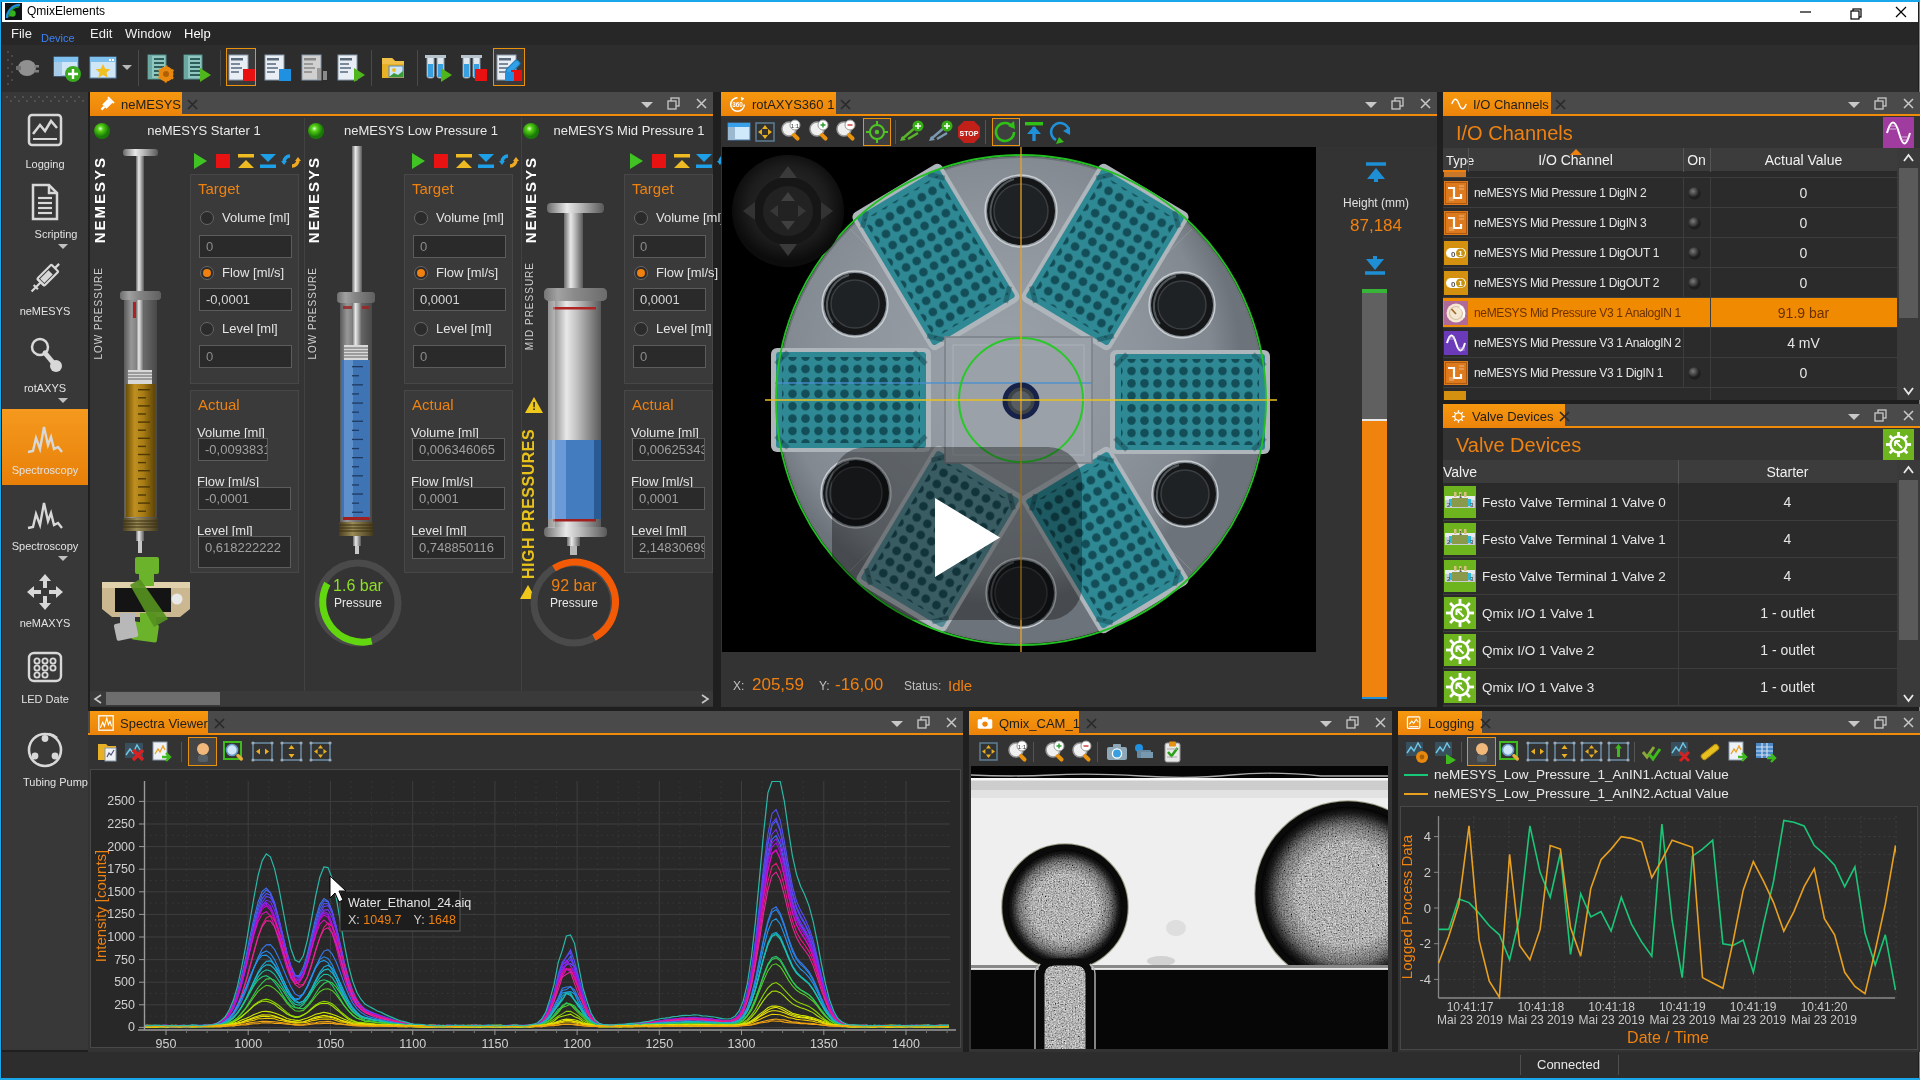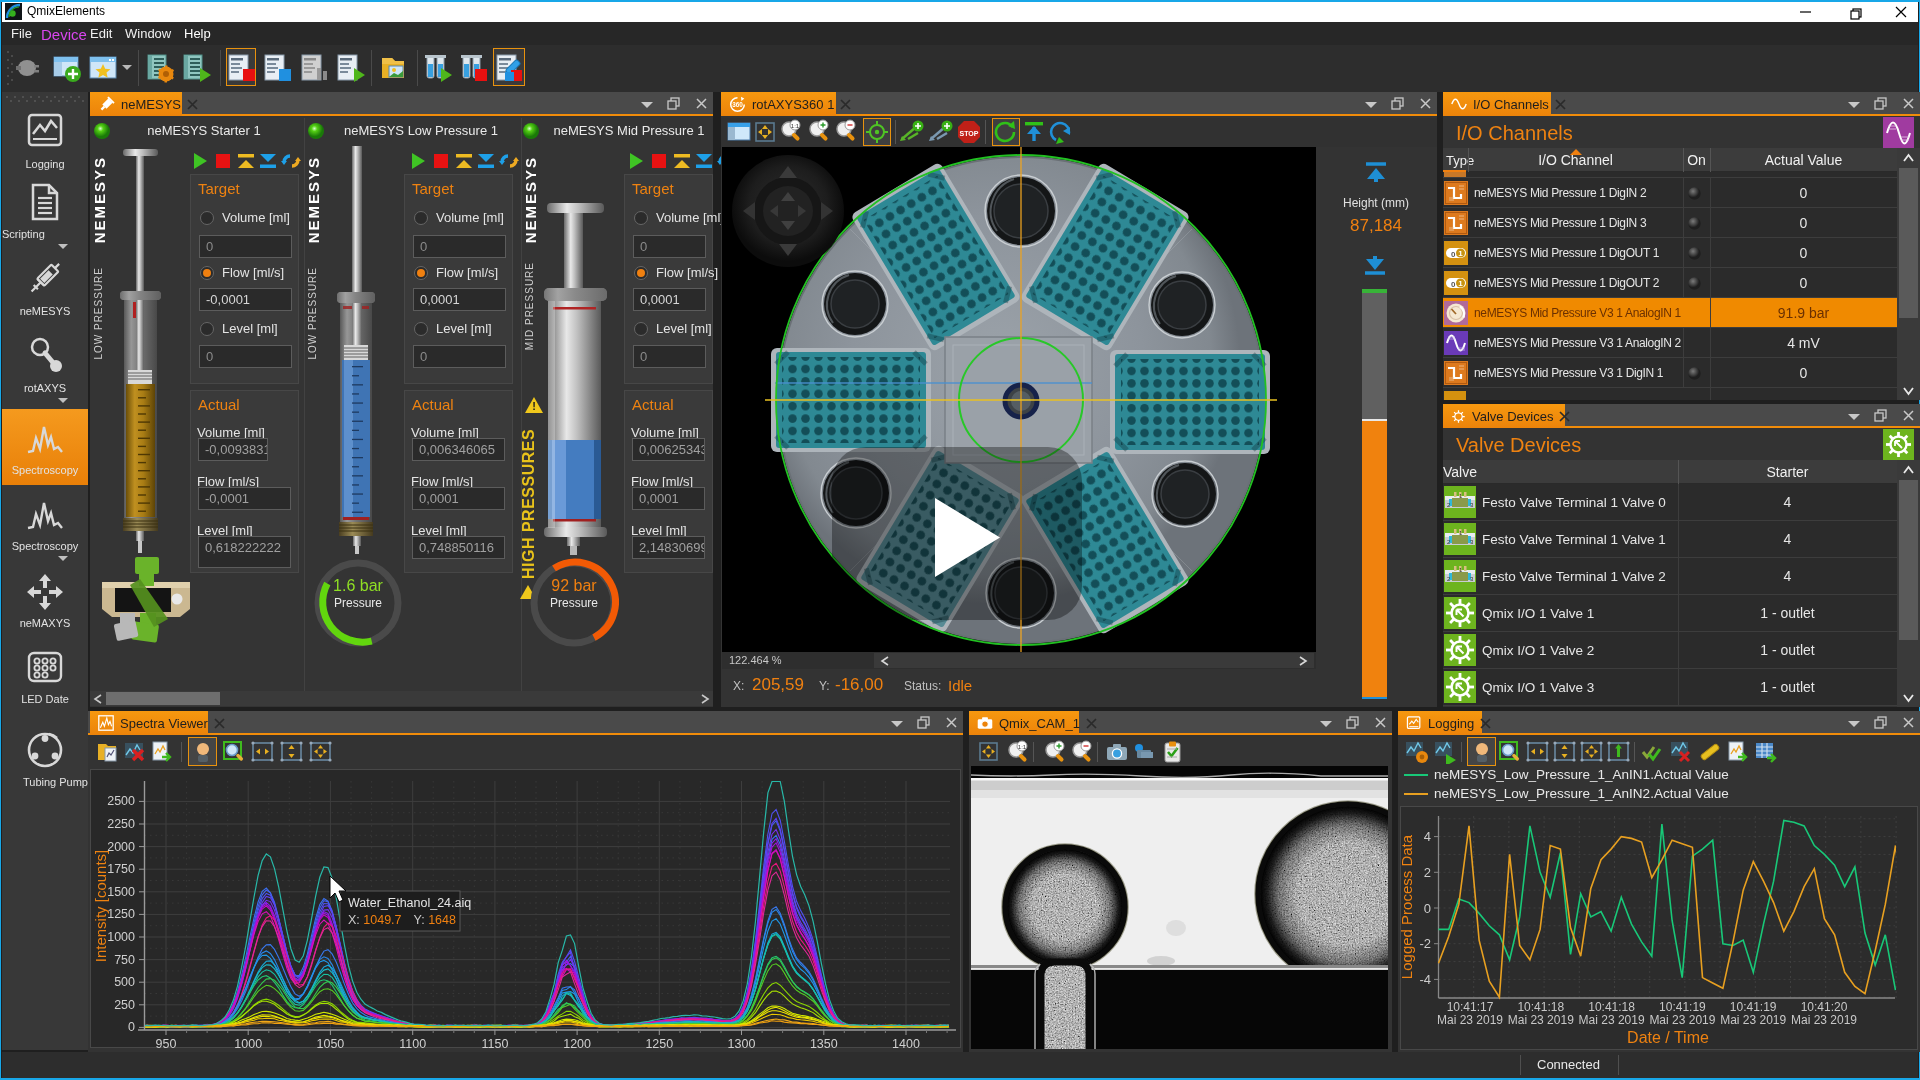--- a/index.html
+++ b/index.html
@@ -29,21 +29,21 @@
   </svg>
 <div class="abs" style="left:27px;top:4px;color:#000;font-size:12px">QmixElements</div>
 <svg class="abs" style="left:1790px;top:2px" width="128" height="20">
 <line x1="10" y1="10" x2="21" y2="10" stroke="#000" stroke-width="1.2"></line>
 <rect x="63" y="7" width="8" height="8" fill="none" stroke="#000" stroke-width="1.2"></rect>
 <rect x="61" y="9" width="8" height="8" fill="#fff" stroke="#000" stroke-width="1.2"></rect>
 <path d="M106 5 l10 10 M116 5 l-10 10" stroke="#000" stroke-width="1.2"></path>
   </svg>
 <div class="abs" style="left:2px;top:22px;width:1916px;height:23px;background:#272727"></div>
 <div class="abs" style="left:11px;top:26px;color:#f0f0f0;font-size:13px">File</div>
-<div class="abs" style="left:41px;top:26px;color:#d946ef;font-size:15px">Device</div>
+<div class="abs" style="left:41px;top:32px;color:#3b82f6;font-size:11px">Device</div>
 <div class="abs" style="left:90px;top:26px;color:#f0f0f0;font-size:13px">Edit</div>
 <div class="abs" style="left:125px;top:26px;color:#f0f0f0;font-size:13px">Window</div>
 <div class="abs" style="left:184px;top:26px;color:#ffffff;font-size:13px">Help</div>
 <div class="abs" style="left:2px;top:45px;width:1916px;height:47px;background:#2d2d2d"></div>
 <svg class="abs" style="left:6px;top:50px" width="8" height="38">
     <circle cx="2" cy="2" r="1" fill="#555"></circle>
     <circle cx="6" cy="6" r="1" fill="#555"></circle>
     <circle cx="2" cy="10" r="1" fill="#555"></circle>
     <circle cx="6" cy="14" r="1" fill="#555"></circle>
     <circle cx="2" cy="18" r="1" fill="#555"></circle>
@@ -206,21 +206,21 @@
   </svg>
 <div class="abs" style="top:158px;left:2px;width:86px;text-align:center;color:#e2e2e2;font-size:11px">Logging</div>
 <svg class="abs" style="left:23px;top:180px" width="44" height="44" viewBox="0 0 44 44">
     <path d="M10 5h16l8 8v26H10z" fill="none" stroke="#d8d8d8" stroke-width="2.5"></path>
     <path d="M26 5v8h8" fill="none" stroke="#d8d8d8" stroke-width="2.5"></path>
     <path d="M15 18h14" stroke="#d8d8d8" stroke-width="2.2"></path>
     <path d="M15 23h14" stroke="#d8d8d8" stroke-width="2.2"></path>
     <path d="M15 28h14" stroke="#d8d8d8" stroke-width="2.2"></path>
     <path d="M15 33h14" stroke="#d8d8d8" stroke-width="2.2"></path>
   </svg>
-<div class="abs" style="top:228px;left:2px;width:108px;color:#e2e2e2;font-size:11px">Scripting</div>
+<div class="abs" style="top:228px;left:2px;width:108px;text-align:center;color:#e2e2e2;font-size:11px">Scripting</div>
 <svg class="abs" style="left:57px;top:243px" width="12" height="8">
     <path d="M1 1l5 5 5-5z" fill="#c0c0c0"></path>
   </svg>
 <svg class="abs" style="left:23px;top:256px" width="44" height="44" viewBox="0 0 44 44">
     <g transform="rotate(45 22 22)">
       <rect x="17" y="8" width="10" height="20" rx="1" fill="none" stroke="#d8d8d8" stroke-width="2.2"></rect>
       <path d="M22 2v6M17 28h10M22 28v7M19 35h6M22 35v6" stroke="#d8d8d8" stroke-width="2.2"></path>
       <rect x="19" y="14" width="6" height="12" fill="#d8d8d8"></rect>
     </g>
   </svg>
@@ -778,31 +778,20 @@
             <path d="M833 211 l-12 -9 v18z" fill="#333"></path>
 <path d="M788 192 l7 9 h-14z" fill="#404040"></path>
             <path d="M788 230 l7 -9 h-14z" fill="#404040"></path>
 <path d="M770 211 l8 -6 v12z" fill="#383838"></path>
             <path d="M806 211 l-8 -6 v12z" fill="#383838"></path>
 </g>
 <rect x="832" y="447" width="250" height="173" rx="34" fill="#000" opacity="0.34"></rect>
 <path d="M935 498 L935 577 L1000 537.5 Z" fill="#fff"></path>
 </g>
       </svg></div>
-    <div class="abs" style="left:1px;top:560px;width:594px;height:17px;background:#2e2e2e">
-      <div class="abs" style="left:7px;top:2px;color:#c8c8c8;font-size:11px">122.464 %</div>
-      <div class="scroll" style="left:152px;top:1px;width:440px;height:15px">
-        <svg class="abs" style="left:6px;top:3px" width="10" height="10">
-          <path d="M8 1 L2 5 L8 9" stroke="#d8d8d8" stroke-width="1.6" fill="none"></path>
-        </svg>
-        <svg class="abs" style="left:424px;top:3px" width="10" height="10">
-          <path d="M2 1 L8 5 L2 9" stroke="#d8d8d8" stroke-width="1.6" fill="none"></path>
-        </svg>
-      </div>
-    </div>
     <div class="abs" style="left:12px;top:587px;color:#c0c0c0;font-size:12px">X:</div>
     <div class="abs" style="left:31px;top:583px;color:#f08010;font-size:17px">205,59</div>
     <div class="abs" style="left:98px;top:587px;color:#c0c0c0;font-size:12px">Y:</div>
     <div class="abs" style="left:114px;top:583px;color:#f08010;font-size:17px">-16,00</div>
     <div class="abs" style="left:183px;top:587px;color:#c0c0c0;font-size:12px">Status:</div>
     <div class="abs" style="left:227px;top:585px;color:#f08010;font-size:15px">Idle</div>
     <svg class="abs" style="left:643px;top:70px" width="24" height="20">
       <path d="M2 2 h20" stroke="#1e8fd5" stroke-width="3.5"></path>
       <path d="M12 6 l9 11 h-18z" fill="#1e8fd5"></path>
       <rect x="10" y="12" width="4" height="8" fill="#1e8fd5"></rect>

